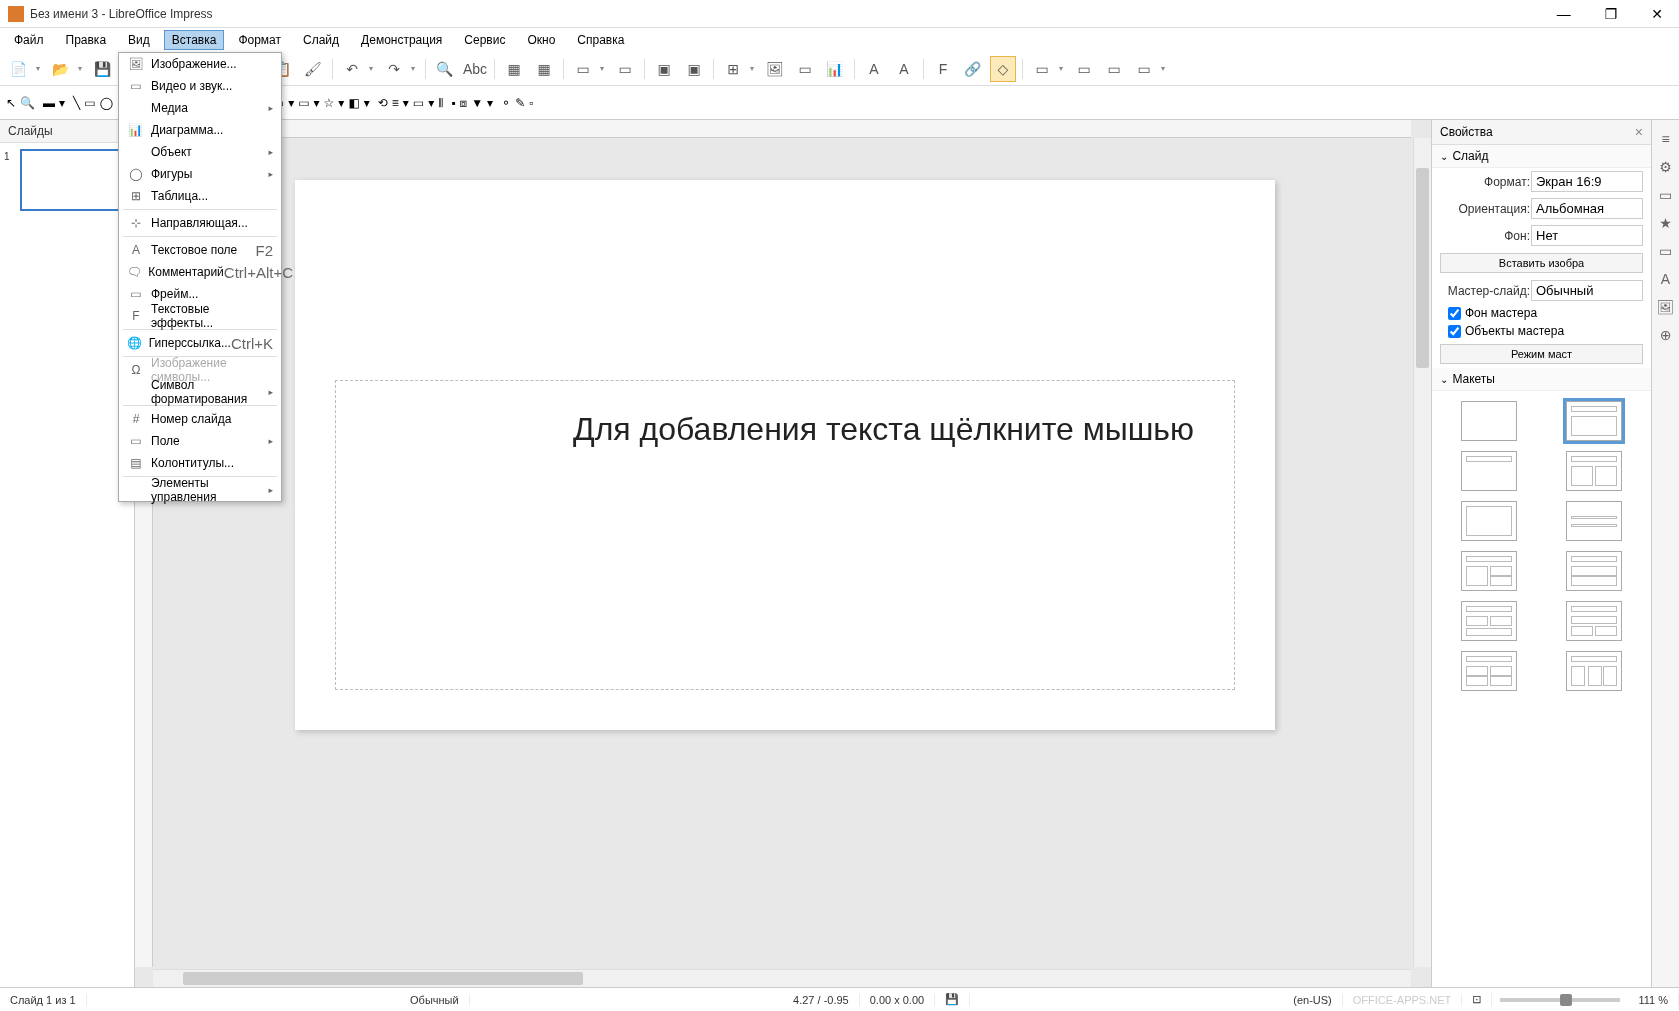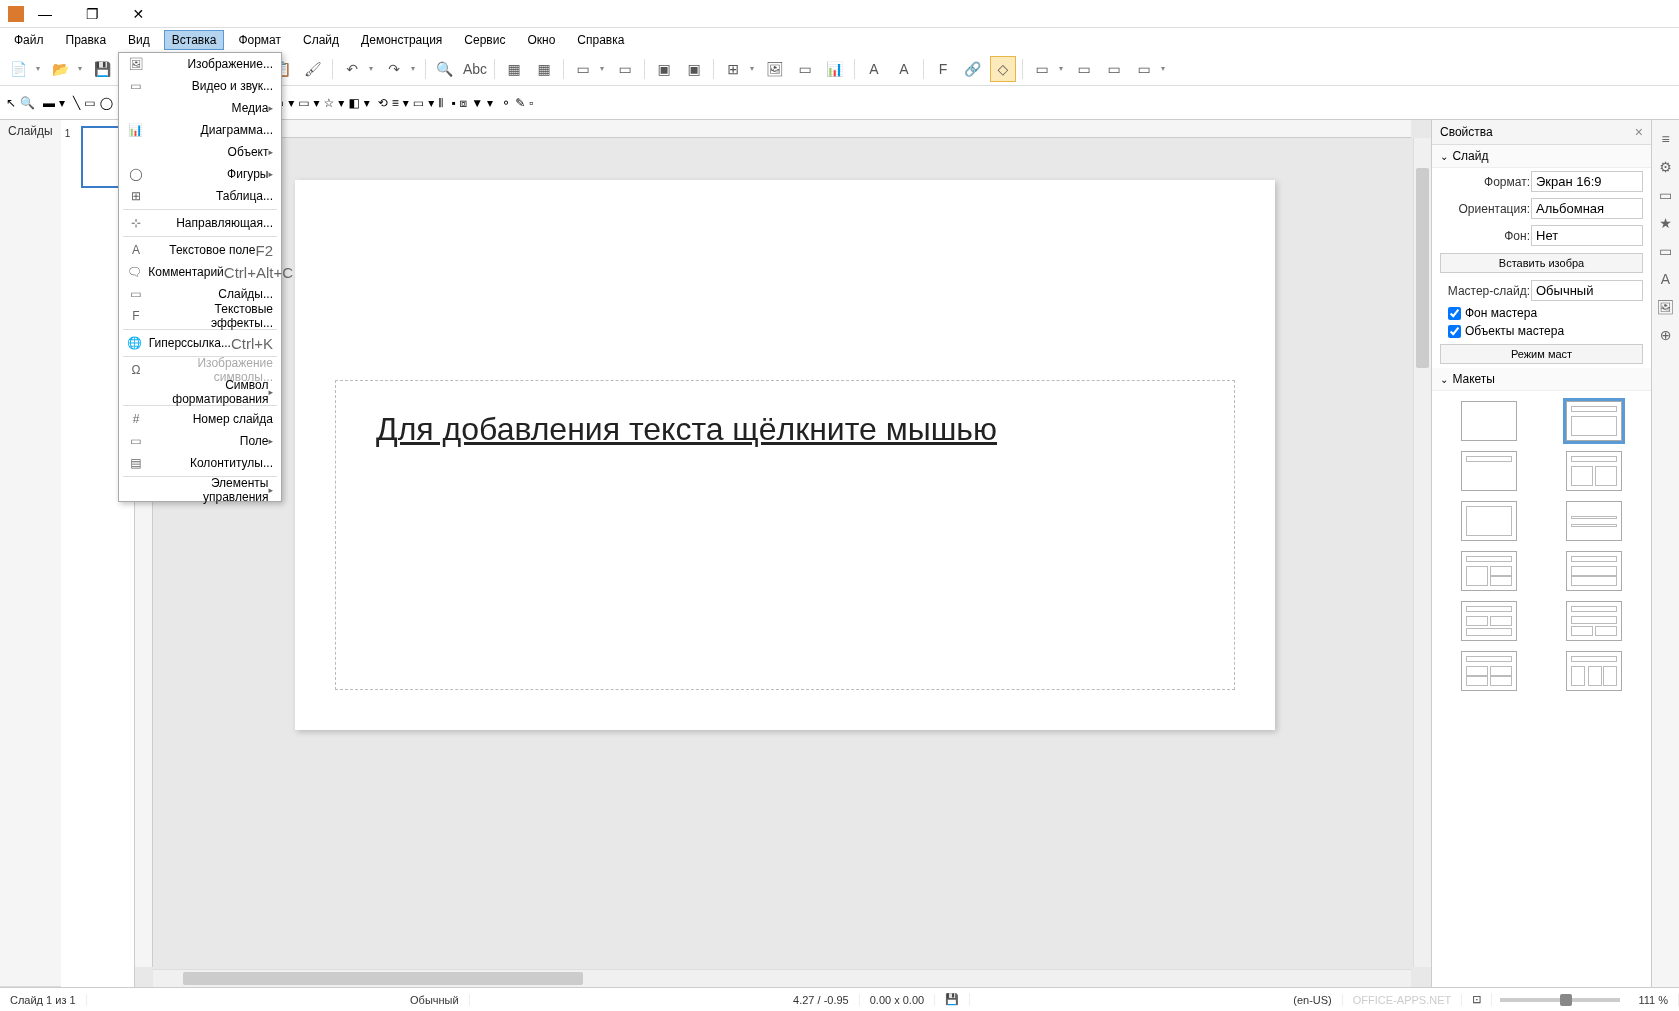--- a/index.html
+++ b/index.html
@@ -18,32 +18,32 @@
 .toolbar { height: 34px; background: #fff; display: flex; align-items: center; padding: 0 6px; gap: 4px; border-bottom: 1px solid #ddd; }
 .toolbar .tb-btn { width: 26px; height: 26px; display: flex; align-items: center; justify-content: center; cursor: pointer; color: #555; font-size: 14px; }
 .toolbar .tb-btn.active { background: #fceabb; border: 1px solid #e8b647; }
 .toolbar .tb-sep { width: 1px; height: 20px; background: #ddd; margin: 0 2px; }
 .toolbar .tb-drop { width: 8px; font-size: 8px; color: #888; }
 
 .toolbar2 { height: 34px; background: #fff; display: flex; align-items: center; padding: 0 6px; gap: 4px; border-bottom: 1px solid #ccc; }
 
 .main-area { position: absolute; top: 120px; left: 0; right: 0; bottom: 24px; display: flex; }
 
-.slides-panel { width: 135px; background: #fff; border-right: 1px solid #ccc; display: flex; flex-direction: row; }
+.slides-panel { width: 135px; background: #fff; border-right: 1px solid #ccc; display: flex; flex-direction: column; }
 .slides-panel .panel-header { padding: 4px 8px; font-size: 12px; color: #333; background: #f5f5f5; border-bottom: 1px solid #ddd; }
 .slides-panel .slide-thumb { margin: 6px; position: relative; }
 .slides-panel .slide-thumb .num { position: absolute; left: -2px; top: 2px; font-size: 10px; color: #333; }
 .slides-panel .slide-thumb .thumb { width: 110px; height: 62px; margin-left: 14px; background: #fff; border: 2px solid #3a7bc8; }
 
 .canvas-area { flex: 1; background: #e8e8e8; position: relative; overflow: hidden; }
 .canvas-area .ruler-h { position: absolute; top: 0; left: 20px; right: 20px; height: 18px; background: #f5f5f5; border-bottom: 1px solid #ccc; }
 .canvas-area .ruler-v { position: absolute; top: 18px; left: 0; width: 18px; bottom: 20px; background: #f5f5f5; border-right: 1px solid #ccc; }
 .canvas-area .slide { position: absolute; left: 160px; top: 60px; width: 980px; height: 550px; background: #fff; box-shadow: 2px 2px 6px rgba(0,0,0,0.2); }
 .canvas-area .slide .title-box { position: absolute; left: 40px; top: 20px; right: 40px; height: 160px; border: 1px dashed #bbb; display: flex; align-items: center; justify-content: center; font-size: 48px; color: #222; text-align: center; line-height: 1.15; }
-.canvas-area .slide .content-box { position: absolute; left: 40px; top: 200px; right: 40px; bottom: 40px; border: 1px dashed #bbb; padding: 30px 40px; font-size: 32px; color: #222; text-align: left; text-decoration: underline; }
+.canvas-area .slide .content-box { position: absolute; left: 40px; top: 200px; right: 40px; bottom: 40px; border: 1px dashed #bbb; padding: 30px 40px; font-size: 32px; color: #222; text-align: right; }
 .canvas-area .scrollbar-v { position: absolute; right: 0; top: 18px; bottom: 20px; width: 18px; background: #f0f0f0; border-left: 1px solid #ddd; }
 .canvas-area .scrollbar-h { position: absolute; left: 18px; right: 20px; bottom: 0; height: 18px; background: #f0f0f0; border-top: 1px solid #ddd; }
 .canvas-area .scrollbar-v .thumb { position: absolute; left: 2px; right: 2px; top: 30px; height: 200px; background: #ccc; border-radius: 2px; }
 .canvas-area .scrollbar-h .thumb { position: absolute; top: 2px; bottom: 2px; left: 30px; width: 400px; background: #ccc; border-radius: 2px; }
 
 .props-panel { width: 220px; background: #fff; border-left: 1px solid #ccc; display: flex; flex-direction: column; font-size: 12px; }
 .props-panel .panel-title { padding: 4px 8px; background: #f5f5f5; border-bottom: 1px solid #ddd; display: flex; justify-content: space-between; align-items: center; }
 .props-panel .panel-title .close { cursor: pointer; font-size: 14px; color: #888; }
 .props-panel .section-title { padding: 4px 8px; background: #fafafa; border-bottom: 1px solid #eee; cursor: pointer; }
 .props-panel .section-title::before { content: "⌄"; margin-right: 4px; font-size: 10px; }
@@ -66,30 +66,31 @@
 .statusbar .cell { padding: 0 10px; border-right: 1px solid #eee; }
 .statusbar .spacer { flex: 1; }
 .statusbar .zoom-slider { width: 120px; height: 4px; background: #ccc; position: relative; margin: 0 8px; }
 .statusbar .zoom-slider .handle { position: absolute; top: -4px; left: 60px; width: 12px; height: 12px; background: #888; border-radius: 2px; }
 
 
 .dropdown { position: absolute; top: 52px; left: 118px; width: 164px; background: #fff; border: 1px solid #aaa; box-shadow: 2px 2px 6px rgba(0,0,0,0.25); z-index: 1000; font-size: 12px; }
 .dropdown .dd-item { display: flex; align-items: center; padding: 4px 8px; cursor: pointer; height: 22px; }
 .dropdown .dd-item.disabled { color: #aaa; cursor: default; }
 .dropdown .dd-item .dd-icon { width: 18px; height: 16px; margin-right: 6px; display: flex; align-items: center; justify-content: center; font-size: 12px; color: #666; }
-.dropdown .dd-item .dd-label { flex: 1; text-align: right; }
+.dropdown .dd-item .dd-label { flex: 1; }
 .dropdown .dd-item .dd-shortcut { color: #666; font-size: 15px; }
 .dropdown .dd-item .dd-arrow { font-size: 9px; color: #666; }
 .dropdown .dd-sep { height: 1px; background: #ddd; margin: 2px 4px; }
 </style>
 </head>
 <body>
 
 <div class="titlebar">
   <div class="app-icon"></div>
+  <div class="title">Без имени 3 - LibreOffice Impress</div>
   <div class="win-controls">
     <span>—</span>
     <span>❐</span>
     <span>✕</span>
   </div>
 </div>
 
 <div class="menubar">
   <div class="menu-item"><span>Файл</span></div>
   <div class="menu-item"><span>Правка</span></div>
@@ -251,21 +252,21 @@
       <span class="dd-label">Текстовое поле</span>
       <span class="dd-shortcut">F2</span>
     </div>
   <div class="dd-item">
       <span class="dd-icon">🗨</span>
       <span class="dd-label">Комментарий</span>
       <span class="dd-shortcut">Ctrl+Alt+C</span>
     </div>
   <div class="dd-item">
       <span class="dd-icon">▭</span>
-      <span class="dd-label">Слайды...</span>
+      <span class="dd-label">Фрейм...</span>
     </div>
   <div class="dd-item">
       <span class="dd-icon">F</span>
       <span class="dd-label">Текстовые эффекты...</span>
     </div>
   <div class="dd-sep"></div>
   <div class="dd-item">
       <span class="dd-icon">🌐</span>
       <span class="dd-label">Гиперссылка...</span>
       <span class="dd-shortcut">Ctrl+K</span>

